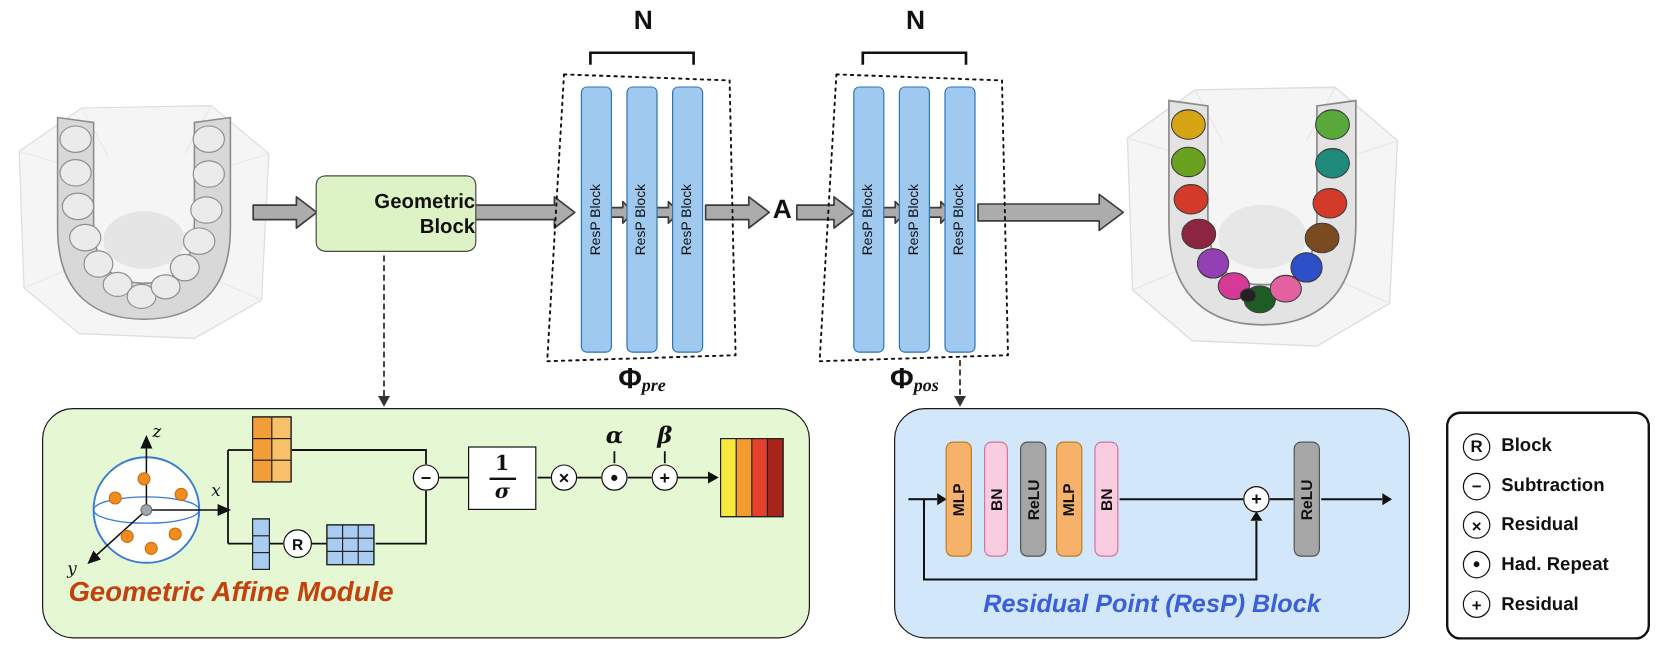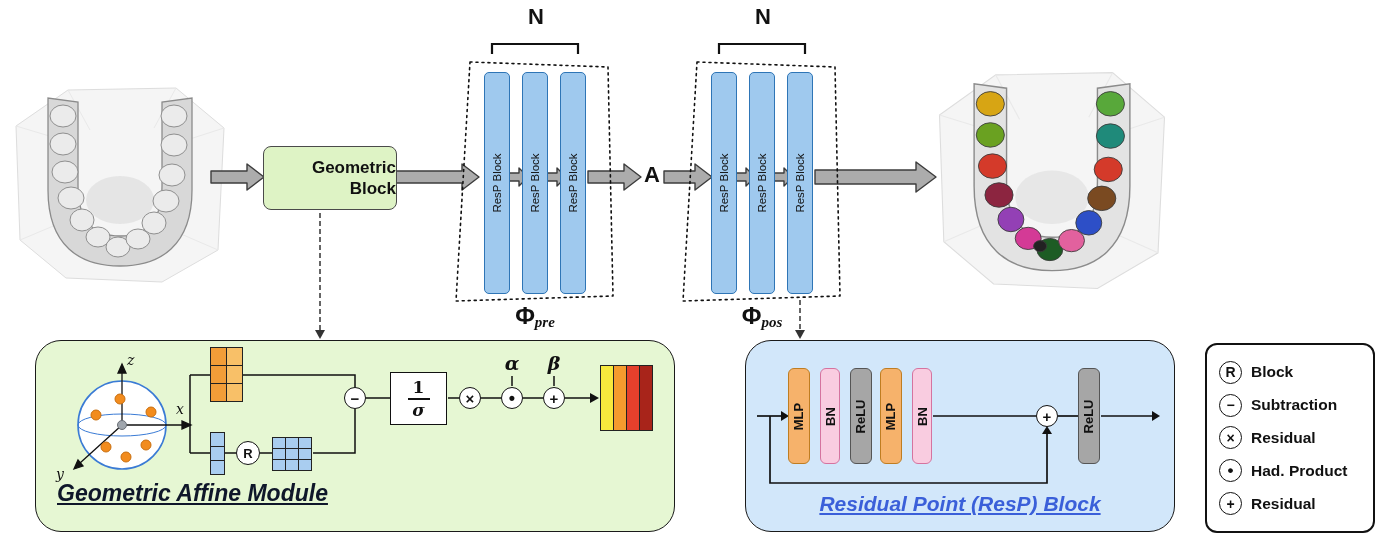--- a/index.html
+++ b/index.html
@@ -43,23 +43,23 @@
   .mlp{background:#f6b26b;border-color:#bf7d21;}
   .bn{background:#f9cce0;border-color:#d5739f;width:20px;}
   .relu{background:#a6a6a6;border-color:#555;}
   .ntxt{position:absolute;font-weight:700;font-size:22px;text-align:center;z-index:3;}
   .phi{position:absolute;display:flex;justify-content:center;z-index:3;}
   .phi .p{font-weight:700;font-size:24px;line-height:1;}
   .phi .s{font:italic 700 15px "Liberation Serif",serif;margin-top:10px;}
   .gabox{position:absolute;left:263px;top:146px;width:134px;height:64px;background:#def3c5;border:1.6px solid #4a4a4a;
          border-radius:8px;display:flex;flex-direction:column;align-items:flex-end;justify-content:center;
          z-index:3;font-weight:700;font-size:17px;line-height:1.25;box-sizing:border-box;}
-  .title-g{position:absolute;left:57px;top:480px;font:italic 700 23px "Liberation Sans",sans-serif;color:#0f172a;z-index:3;text-decoration:underline;}
+  .title-g{position:absolute;left:57px;top:480px;font:italic 700 23px "Liberation Sans",sans-serif;color:#c2410c;z-index:3;}
   .title-b{position:absolute;left:745px;top:492px;width:430px;text-align:center;
-           font:italic 700 21px "Liberation Sans",sans-serif;color:#3a5fd9;z-index:3;text-decoration:underline;}
+           font:italic 700 21px "Liberation Sans",sans-serif;color:#3a5fd9;z-index:3;}
   .legend{position:absolute;left:1205px;top:343px;width:170px;height:190px;border:2px solid #111;border-radius:12px;
           background:#fff;display:flex;flex-direction:column;justify-content:space-evenly;padding:6px 12px;
           box-sizing:border-box;z-index:3;}
   .lrow{display:flex;align-items:center;gap:9px;}
   .lic{width:23px;height:23px;border:1.8px solid #111;border-radius:50%;display:flex;align-items:center;
        justify-content:center;font-weight:700;font-size:14px;box-sizing:border-box;flex:none;line-height:1;}
   .llab{font-weight:700;font-size:15.5px;}
 </style>
 </head>
 <body>
@@ -317,21 +317,21 @@
     <div class="lrow">
       <span class="lic">−</span>
       <span class="llab">Subtraction</span>
     </div>
     <div class="lrow">
       <span class="lic">×</span>
       <span class="llab">Residual</span>
     </div>
     <div class="lrow">
       <span class="lic" style="font-size:17px;">•</span>
-      <span class="llab">Had. Product</span>
+      <span class="llab">Had. Repeat</span>
     </div>
     <div class="lrow">
       <span class="lic">+</span>
       <span class="llab">Residual</span>
     </div>
   </div>
 
 </div>
 
 </body></html>

